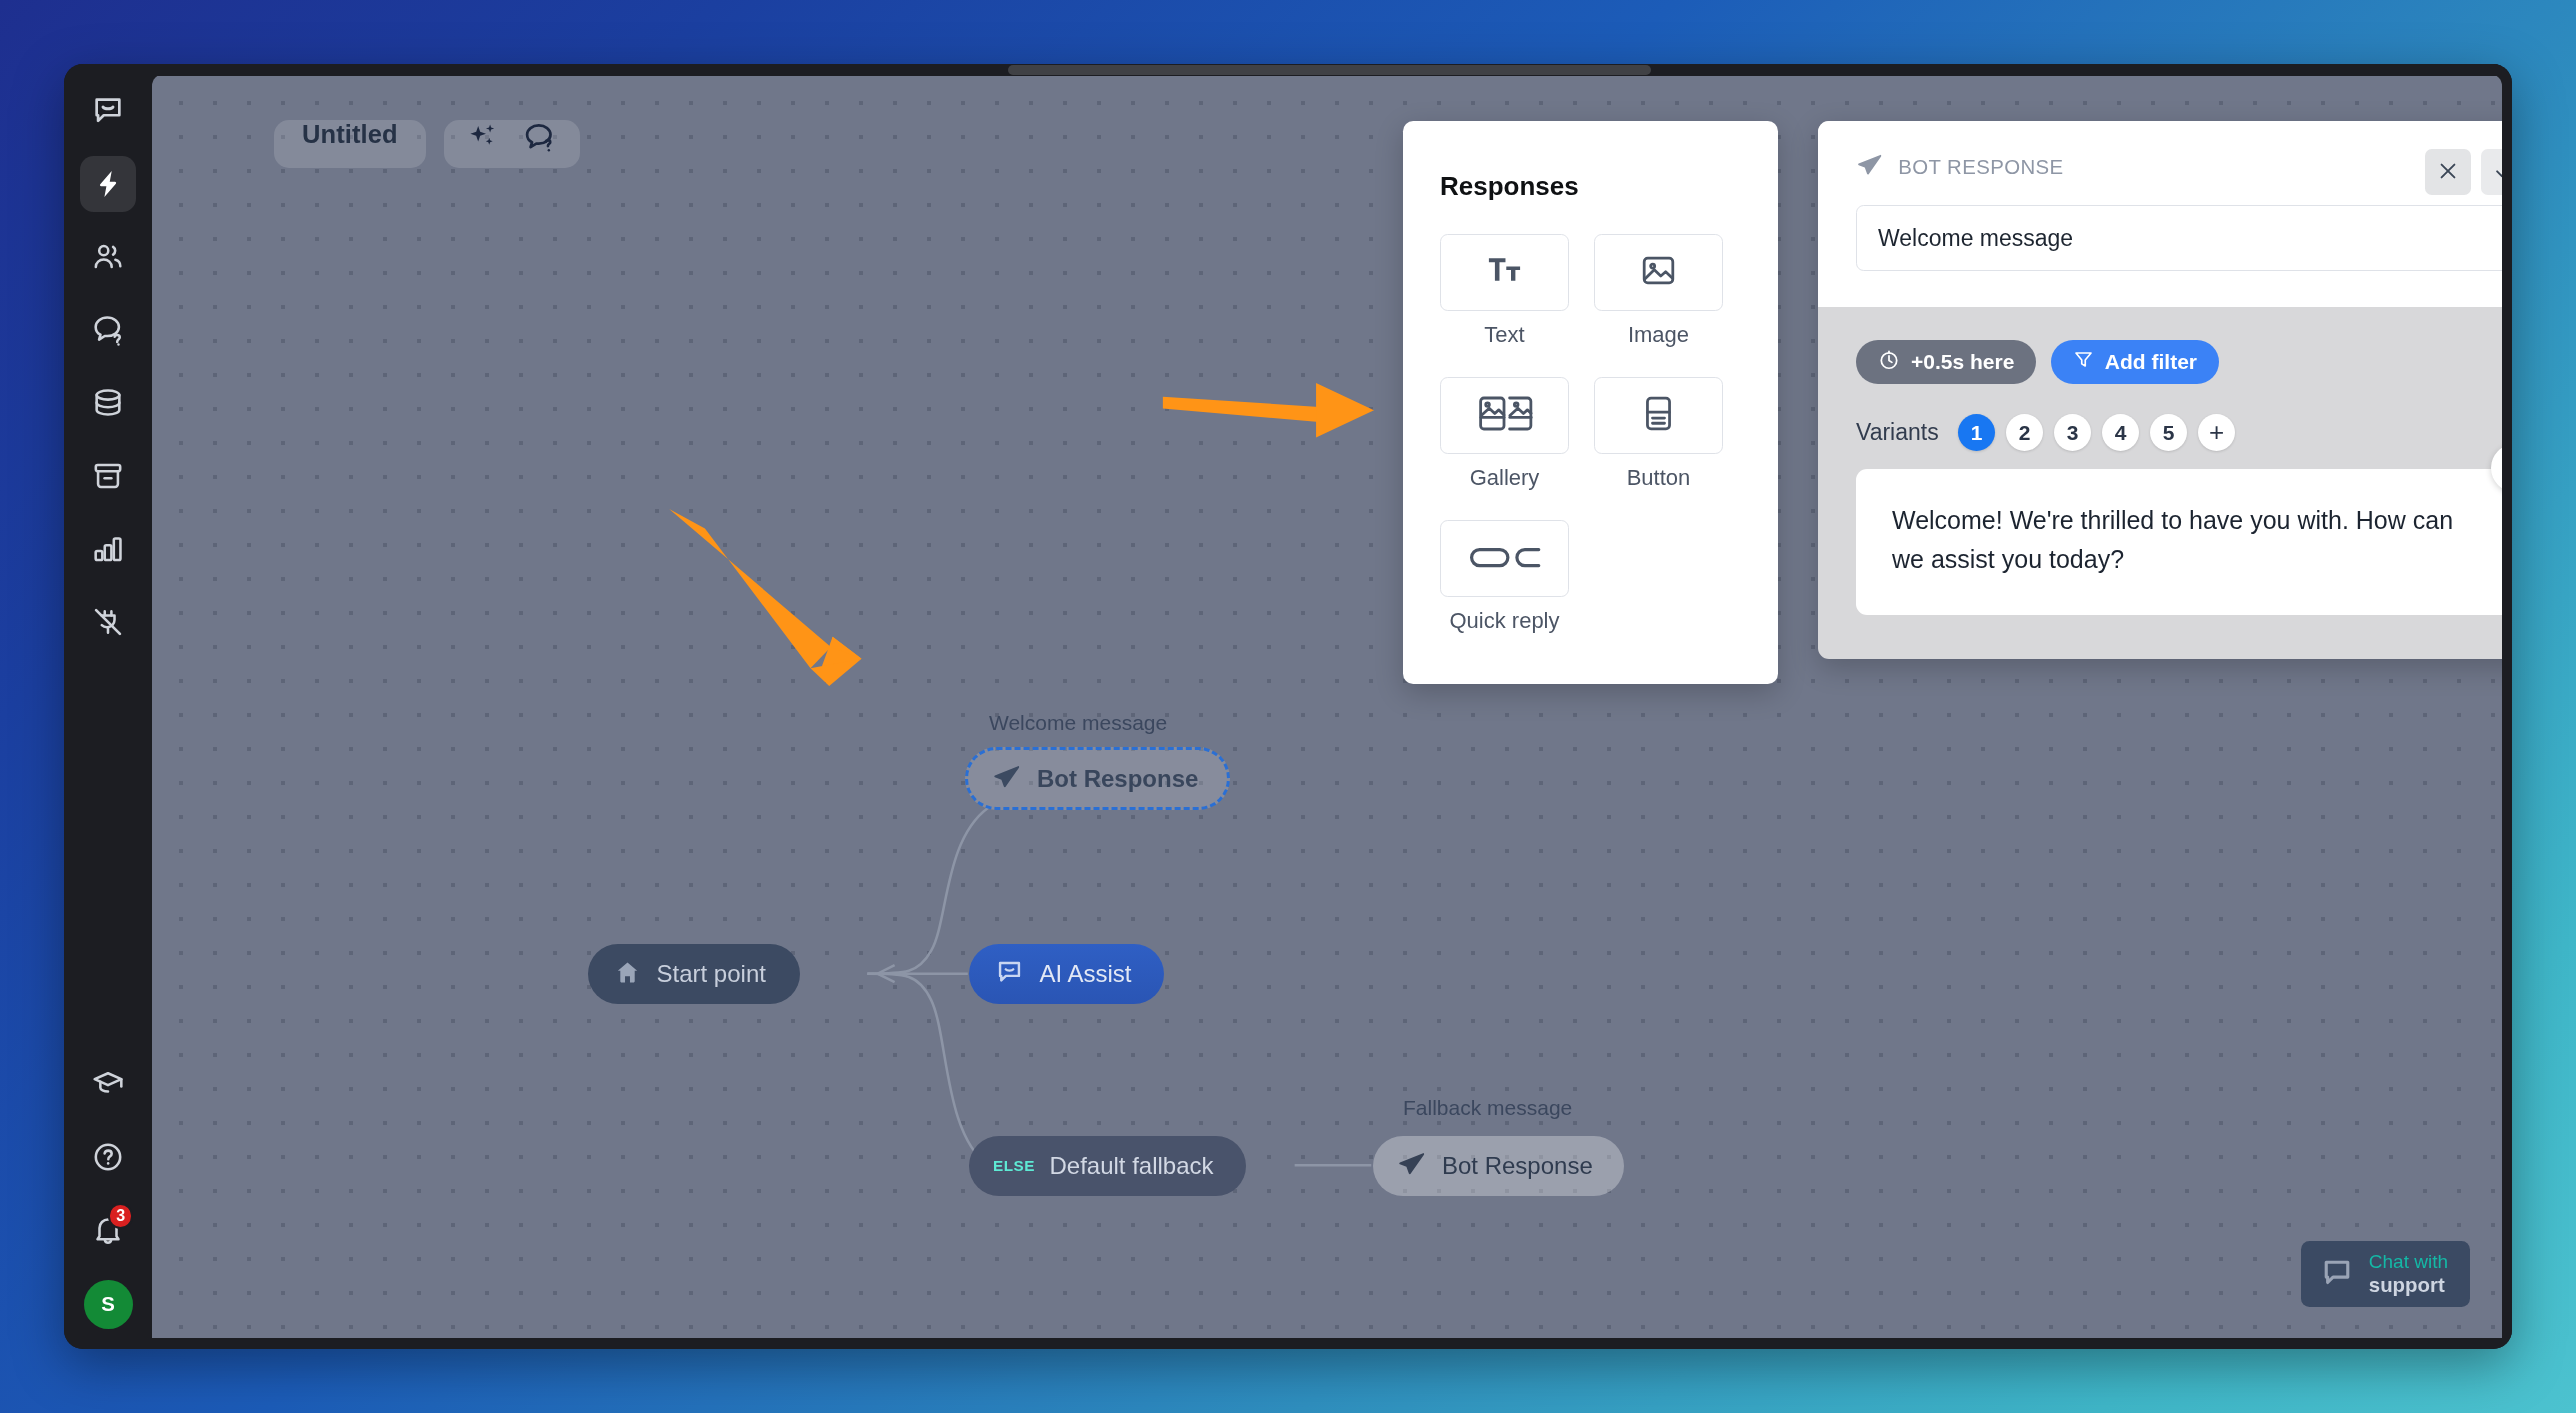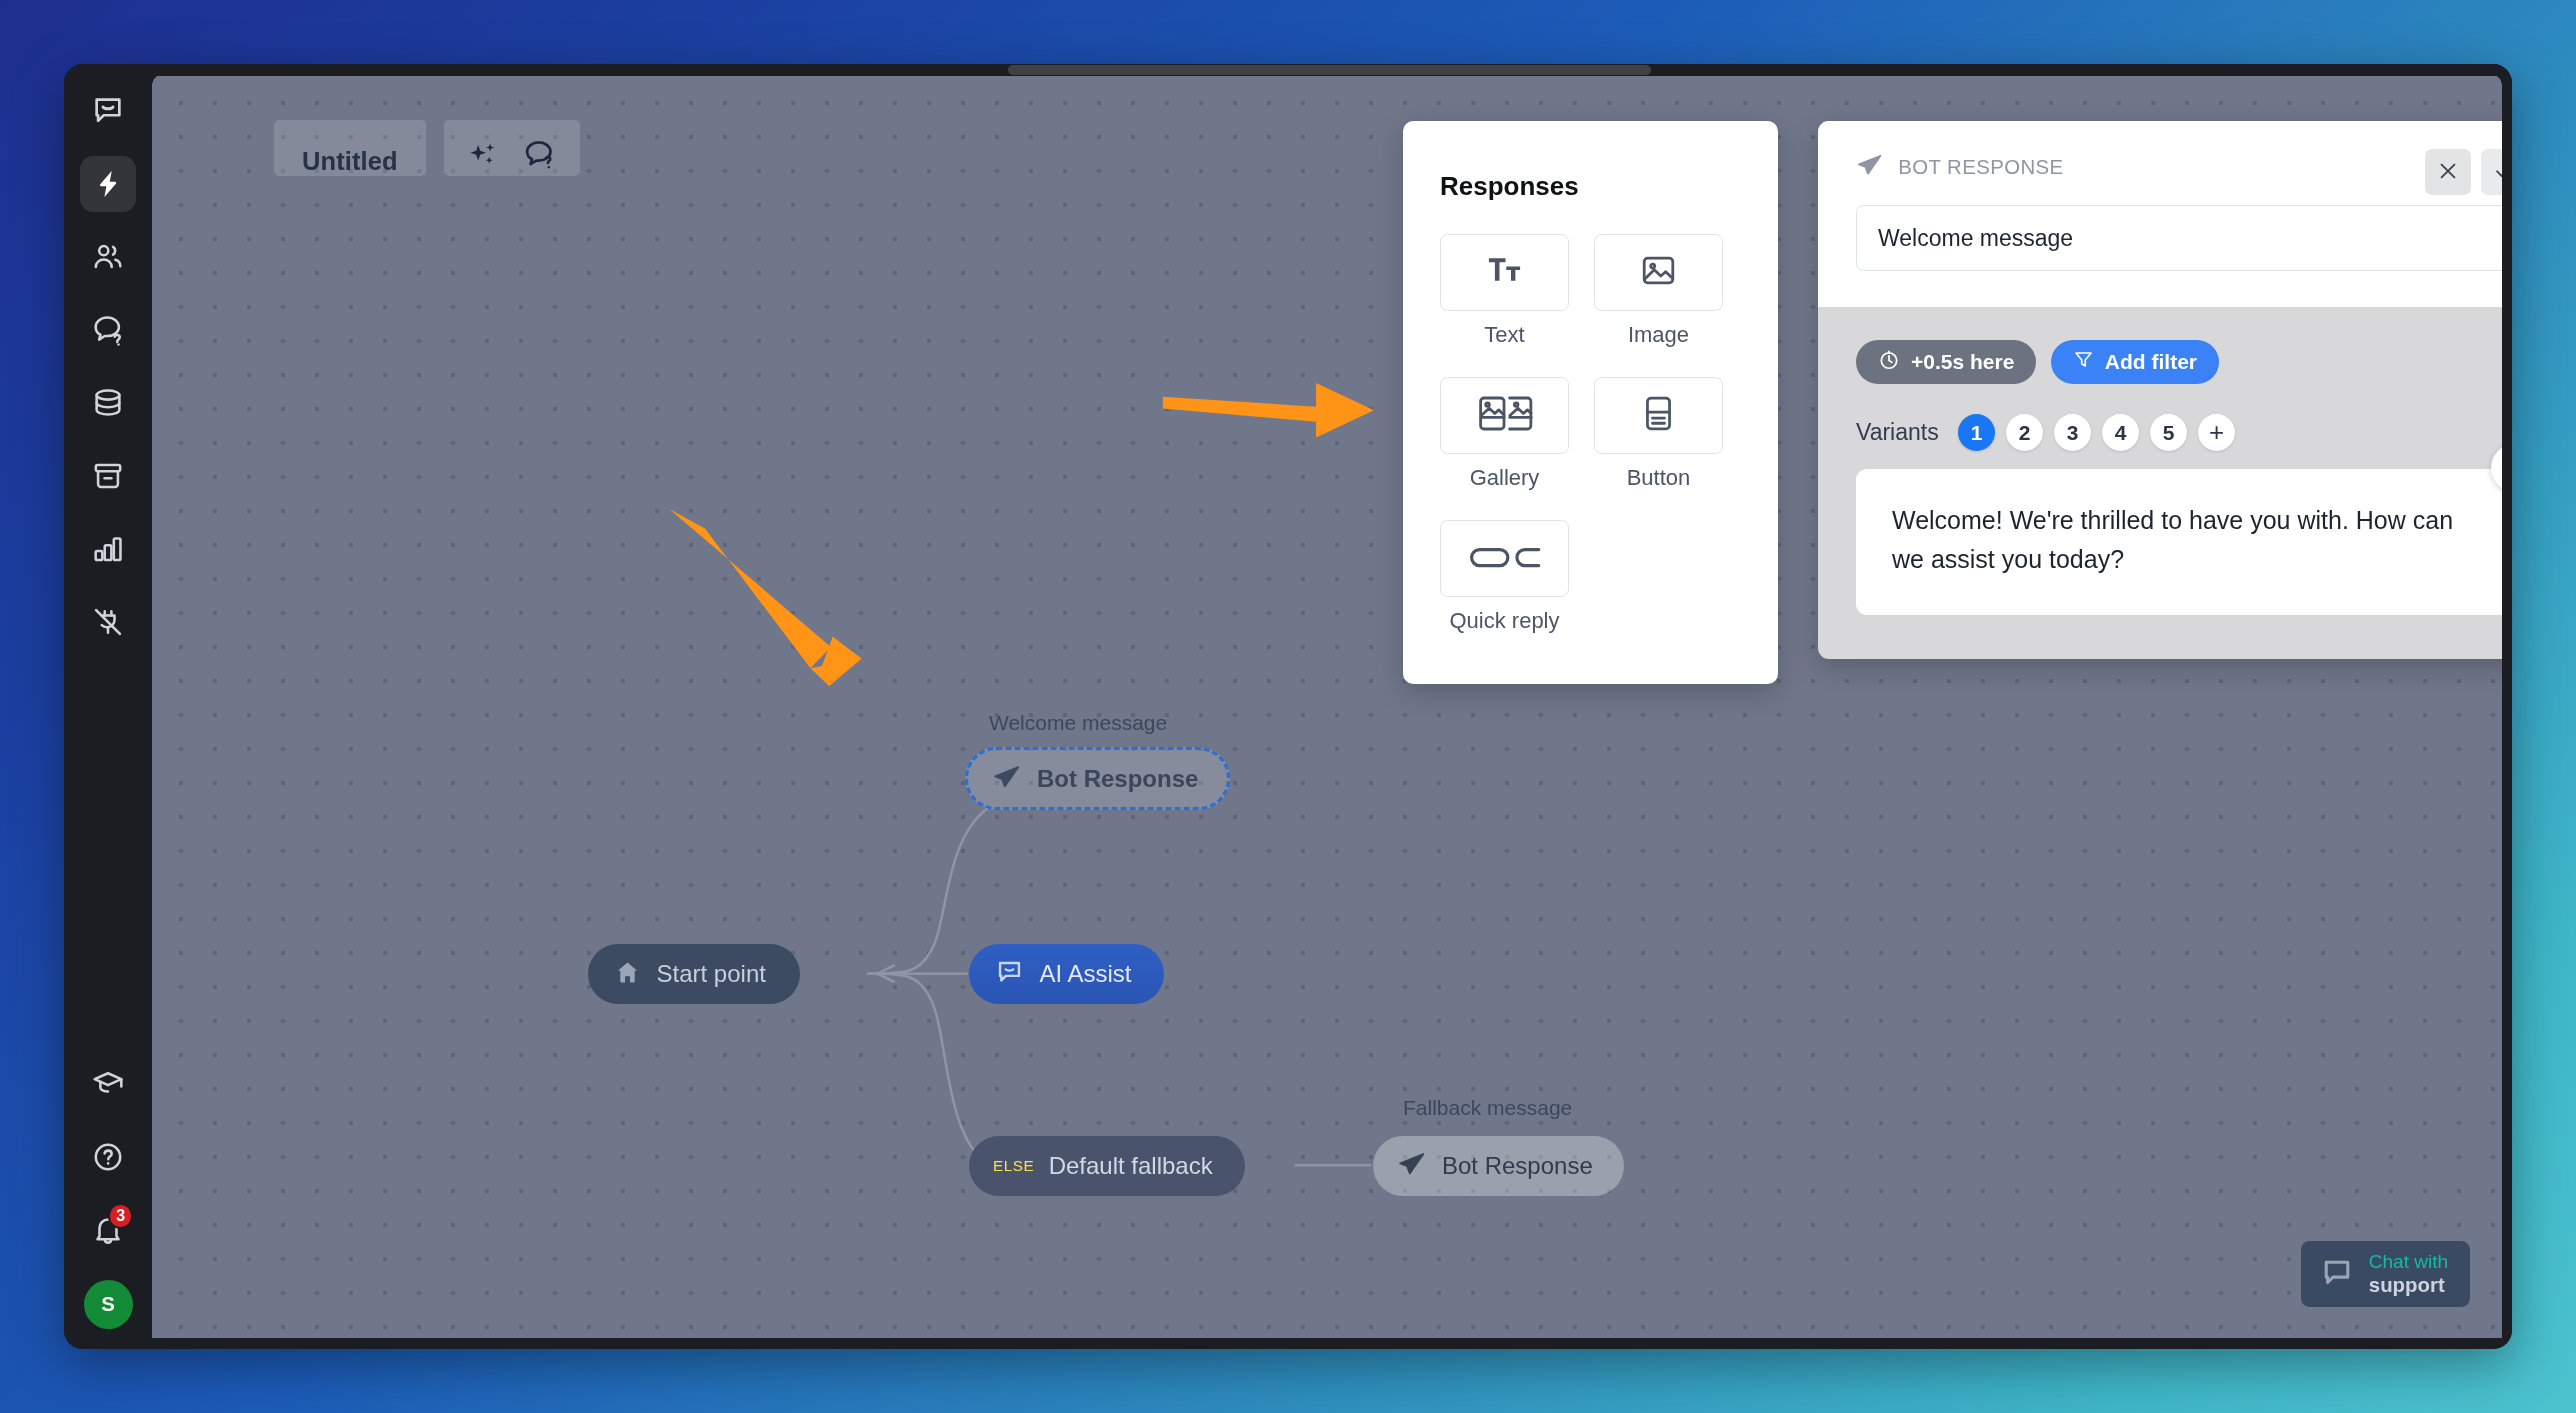--- a/index.html
+++ b/index.html
@@ -107,23 +107,23 @@
 
   
   #toolbar {
     position: absolute;
     left: 122px; top: 46px;
     display: flex; gap: 18px;
     z-index: 3;
   }
   .tool-pill {
     background: rgba(255,255,255,.14);
-    border-radius: 5px;
-    height: 56px;
-    display: flex; align-items: flex-end;
+    border-radius: 15px;
+    height: 48px;
+    display: flex; align-items: flex-start;
     cursor: pointer;
   }
   #title-pill { padding: 0 28px; }
   #title-text {
     color: #263246;
     font-size: 25.5px;
     font-weight: 700;
     letter-spacing: 0.1px;
   }
   #assist-pill { padding: 0 22px; gap: 22px; }
@@ -176,23 +176,23 @@
 
   #node-fallback {
     left: 817px; top: 1062px;
     height: 60px;
     padding: 0 32px 0 24px;
     gap: 14.5px;
     background: #49536b;
   }
   #node-fallback .txt { color: #d2d8e4; font-size: 24px; font-weight: 500; }
   .else-tag {
-    color: #fde047;
+    color: #5eead4;
     font-size: 15.3px;
-    font-weight: 400;
+    font-weight: 700;
     letter-spacing: 0.5px;
   }
 
   #node-fallback-msg {
     left: 1221px; top: 1062px;
     height: 60px;
     padding: 0 31px 0 24px;
     gap: 16px;
     background: rgba(255,255,255,.30);
   }

